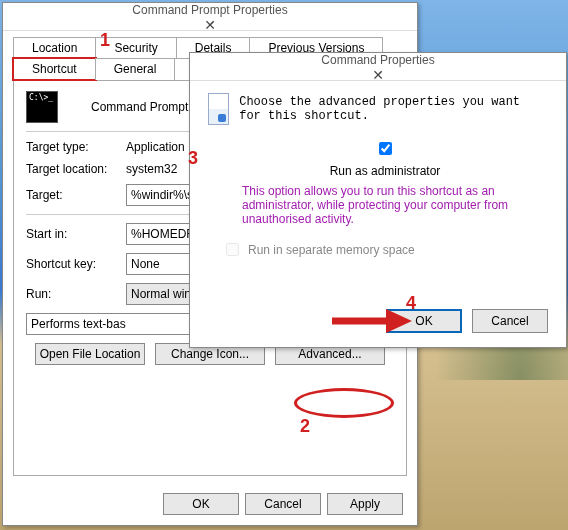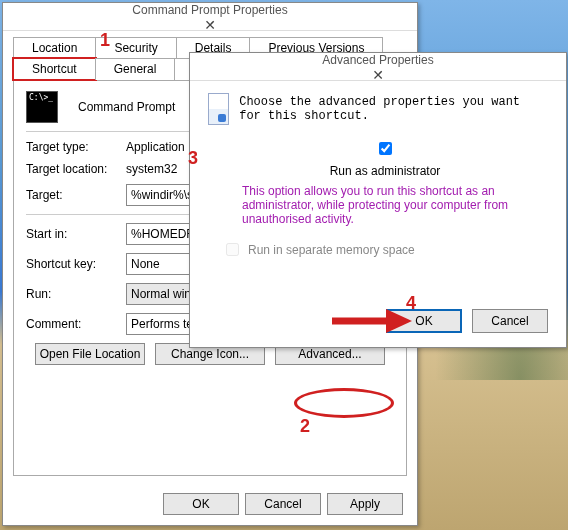--- a/index.html
+++ b/index.html
@@ -169,21 +169,21 @@
       <div class="tab">Details</div>
       <div class="tab">Previous Versions</div>
     </div>
     <div class="tabs-row bottom">
       <div class="tab active">Shortcut</div>
       <div class="tab">General</div>
     </div>
     <div class="tab-body">
       <div class="hdr-row">
         <div class="cmd-icon"></div>
-        <span style="margin-left:20px">Command Prompt</span>
+        <span style="margin-left:33px">Command Prompt</span>
       </div>
       <hr>
       <div class="row">
         <span class="lbl">Target type:</span>
         <span>Application</span>
       </div>
       <div class="row">
         <span class="lbl">Target location:</span>
         <span>system32</span>
       </div>
@@ -198,40 +198,39 @@
       </div>
       <div class="row">
         <span class="lbl">Shortcut key:</span>
         <input type="text" value="None" style="">
       </div>
       <div class="row">
         <span class="lbl">Run:</span>
         <input type="text" style="background: rgb(232, 232, 232);" value="Normal window">
       </div>
       <div class="row">
-        <span class="lbl">Comment:</span>
         <input type="text" value="Performs text-bas" style="">
       </div>
       <div class="btn-row">
         <button class="btn">Open File Location</button>
         <button class="btn">Change Icon...</button>
         <button class="btn">Advanced...</button>
       </div>
     </div>
   </div>
   <div class="footer-btns">
     <button class="btn small">OK</button>
     <button class="btn small">Cancel</button>
     <button class="btn small">Apply</button>
   </div>
 </div>
 
 <div class="win adv">
   <div class="titlebar">
-    <span>Advanced Properties</span>
+    <span>Command Properties</span>
     <span class="close-x">✕</span>
   </div>
   <div class="body">
     <div class="intro">
       <div class="adv-icon"></div>
       <span>Choose the advanced properties you want for this shortcut.</span>
     </div>
     <div class="chk-row annot">
       <input type="checkbox" checked="" style="">
       <span>Run as administrator</span>

